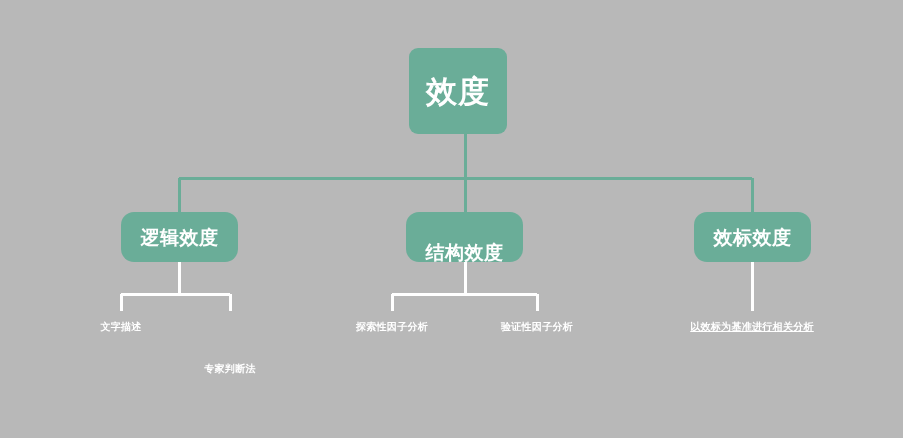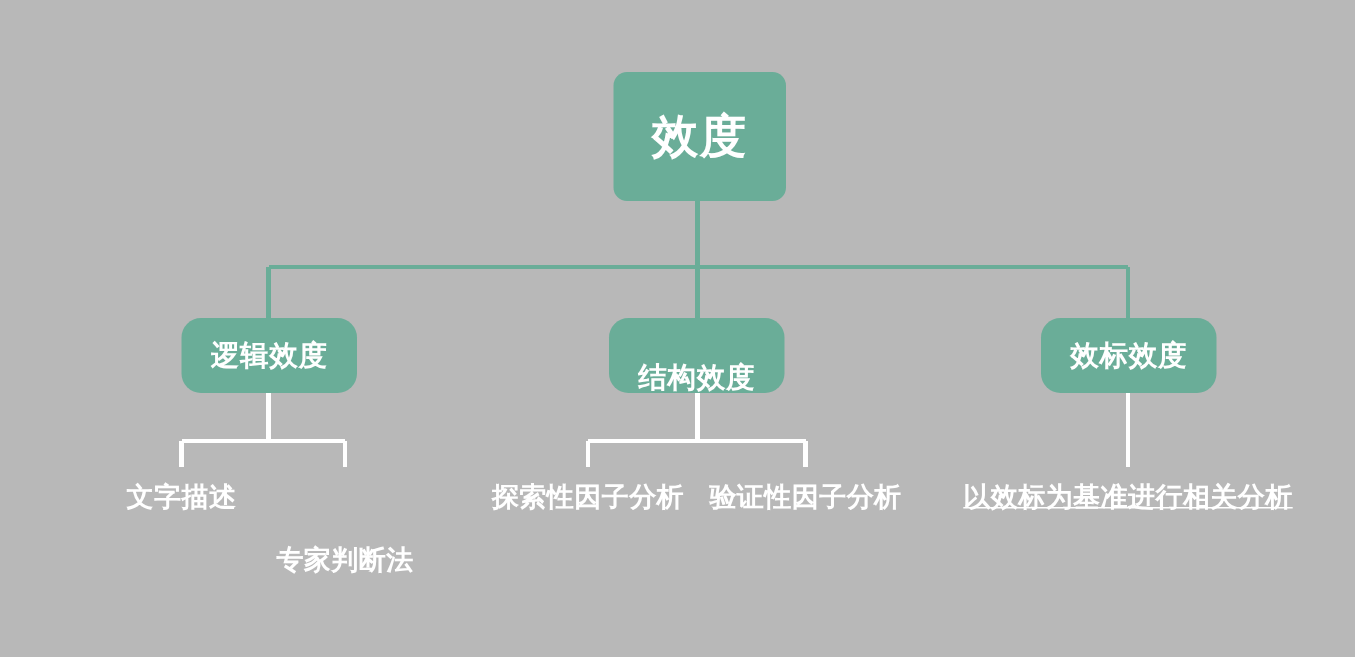--- a/index.html
+++ b/index.html
@@ -33,21 +33,21 @@
     align-items: center;
     justify-content: center;
     border-radius: 7px;
     color: #ffffff;
     text-align: center;
     line-height: 1;
   }
   .node-root {
     left: 409px;
     top: 48px;
-    width: 115px;
+    width: 98px;
     height: 86px;
     background: #6aad98;
     border-radius: 9px;
     font-size: 31px;
     font-weight: bold;
     letter-spacing: 1px;
   }
   .node-l2 {
     top: 212px;
     width: 117px;
@@ -59,21 +59,21 @@
     border-radius: 13px;
   }
   .node-l2.pos-0 { left: 121px; }
   .node-l2.pos-1 { left: 406px; align-items: flex-end; }
   .node-l2.pos-2 { left: 694px; }
 
   .leaf {
     position: absolute;
     top: 320px;
     color: #ffffff;
-    font-size: 18px;
+    font-size: 10px;
     font-weight: bold;
     white-space: nowrap;
     transform: translateX(-50%);
     letter-spacing: 0.3px;
     line-height: 1.3;
   }
 </style>
 </head>
 <body>
 

